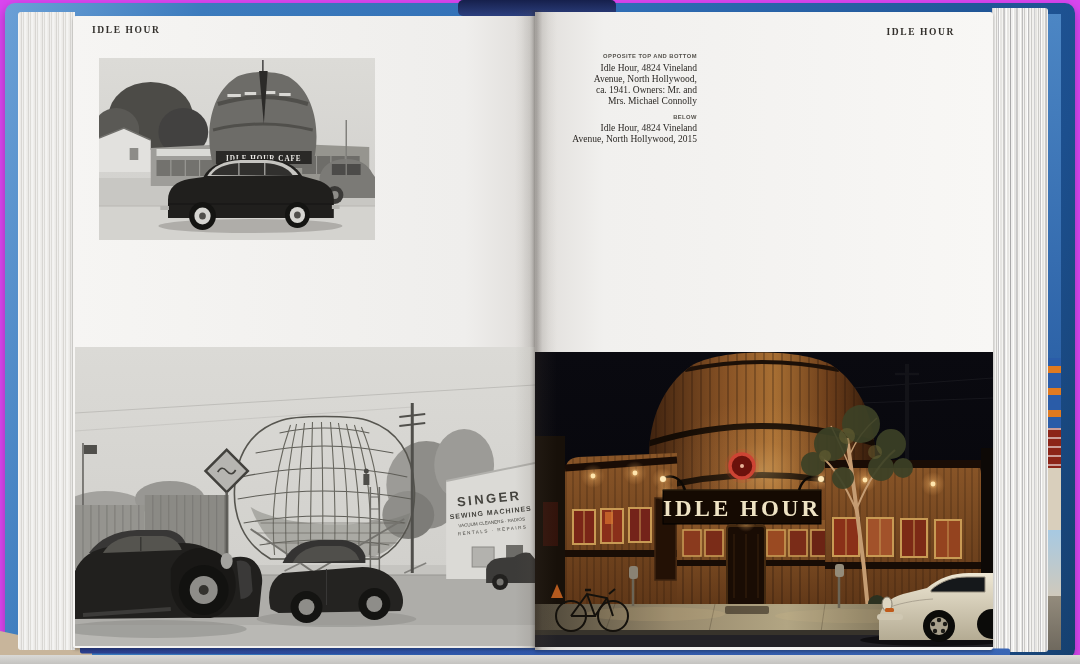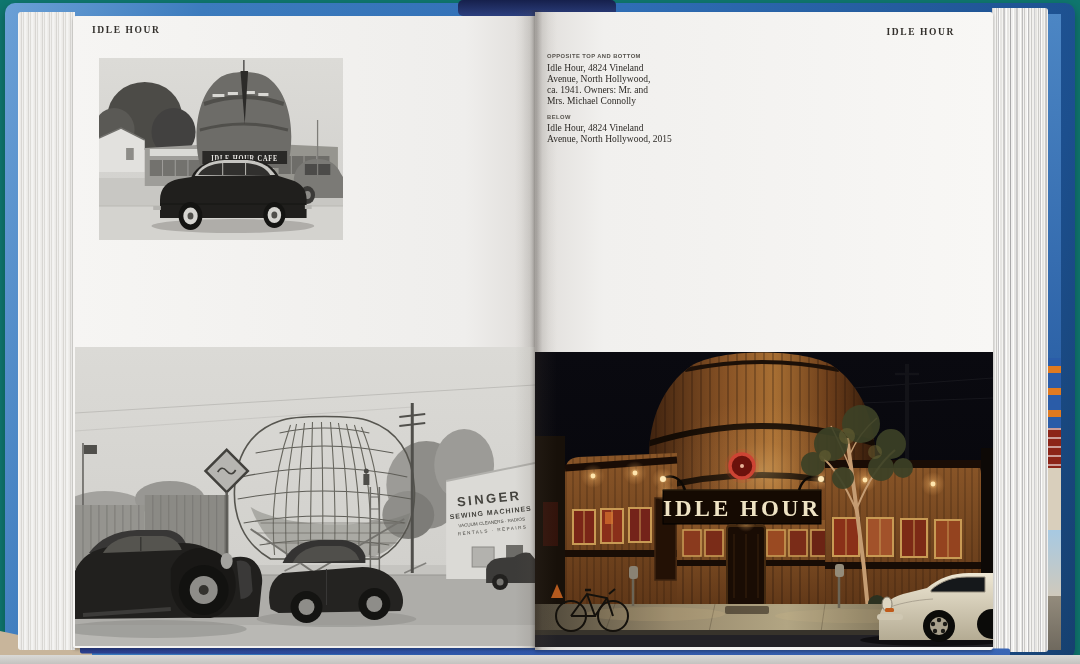--- a/index.html
+++ b/index.html
@@ -1,17 +1,17 @@
 <!DOCTYPE html>
 <html><head>
 <meta charset="utf-8">
 <style>
   html,body{margin:0;padding:0;}
-  .scene{position:relative;width:1080px;height:664px;background:#0f766e;overflow:hidden;
-         font-family:"Liberation Serif",serif;}
+  .scene{position:relative;width:1080px;height:664px;background:#d946ef;overflow:hidden;
+         font-family:"Liberation Serif",serif;text-align:right;}
   .scene *{box-sizing:border-box;}
 
   
   .cover{position:absolute;left:5px;top:3px;right:5px;bottom:5px;border-radius:10px;
          background:linear-gradient(105deg,#6ba0d6 0%,#3c7bbd 16%,#2f6db5 50%,#1c4f8e 88%,#16406f 100%);
          box-shadow:0 4px 10px rgba(0,0,0,0.28);}
   .spine-notch{position:absolute;left:458px;top:0;width:158px;height:16px;border-radius:5px;
          background:linear-gradient(#16204c,#2c3f7e);}
   .fore-edge{position:absolute;}
   .fore-edge.left{left:18px;top:12px;width:57px;height:638px;border-radius:3px 0 0 3px;
@@ -50,21 +50,21 @@
   .ph-left{left:19px;top:10px;}
   .ph-right{right:38px;top:16px;}
   .caption{position:absolute;left:12px;top:40px;width:150px;color:#2b2824;}
   .cap-label{font:600 5.8px/1.5 "Liberation Sans",sans-serif;letter-spacing:0.45px;color:#55524c;margin-bottom:2px;}
   .cap-label.second{margin-top:6px;}
   .cap-line{font:9.5px/11px "Liberation Serif",serif;white-space:nowrap;}
 
   
   figure{position:absolute;margin:0;overflow:hidden;}
   figure svg{display:block;width:100%;height:100%;}
-  .photo-a{left:26px;top:42px;width:244px;height:182px;}
+  .photo-a{left:26px;top:42px;width:276px;height:182px;}
   .photo-b{left:2px;top:331px;width:460px;height:299px;}
   .photo-c{left:0;top:340px;width:458px;height:295px;}
 </style>
 </head>
 <body>
 
 <div class="scene">
 
   <div class="cover"></div>
   <div class="spine-notch"></div>

